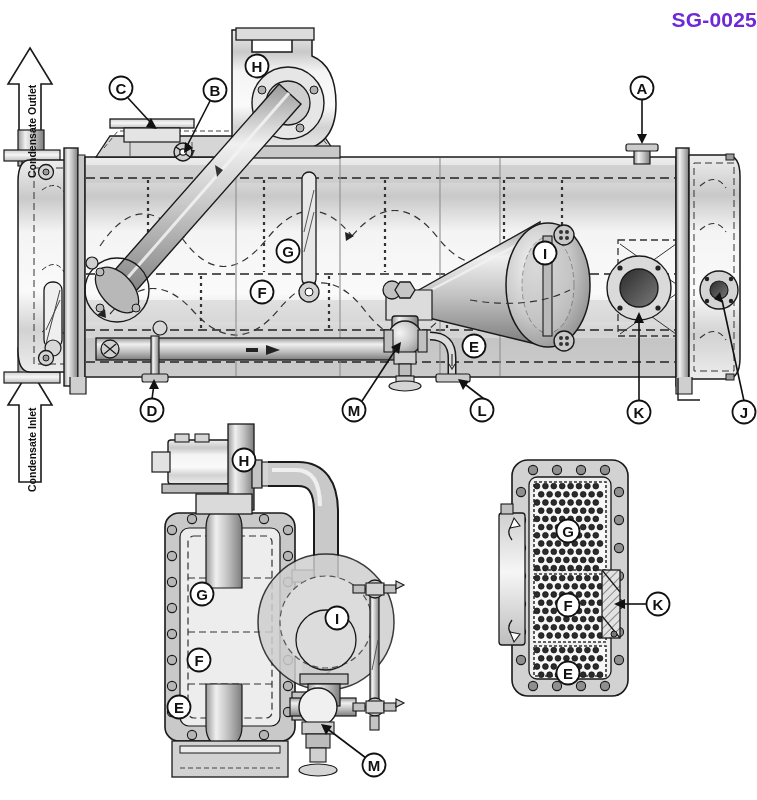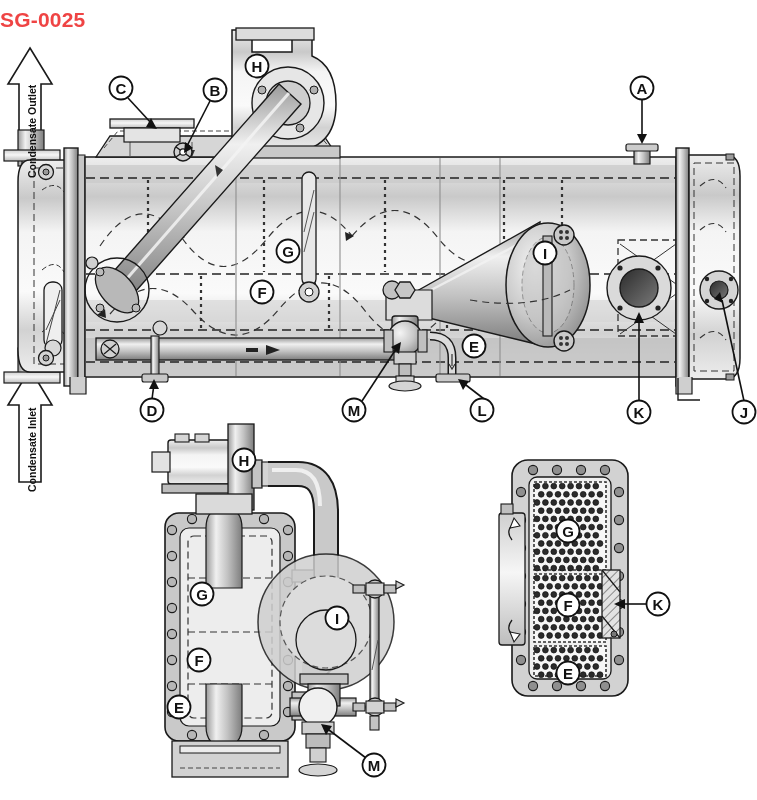--- a/index.html
+++ b/index.html
@@ -3,22 +3,22 @@
 <meta charset="utf-8">
 <title>SG-0025</title>
 <style>
   html,body{margin:0;padding:0;background:#ffffff;}
   body{
     width:757px;height:800px;position:relative;overflow:hidden;
     font-family:"Liberation Sans", sans-serif;
   }
   #root{position:absolute;left:0;top:0;width:757px;height:800px;}
   #title{
-    position:absolute;left:0;top:8px;width:757px;text-align:left;
-    font-size:21px;font-weight:bold;color:#ef4444;letter-spacing:.2px;
+    position:absolute;left:0;top:8px;width:757px;text-align:right;
+    font-size:21px;font-weight:bold;color:#6d28d9;letter-spacing:.2px;
   }
   svg.layer{position:absolute;left:0;top:0;width:757px;height:800px;}
   .cl-txt{font-family:"Liberation Sans",sans-serif;font-size:15px;font-weight:bold;fill:#111;text-anchor:middle;dominant-baseline:central;}
   .flow-txt{font-family:"Liberation Sans",sans-serif;font-size:10.5px;font-weight:bold;fill:#111;}
 </style>
 </head>
 <body>
 
 <div id="root">
 

